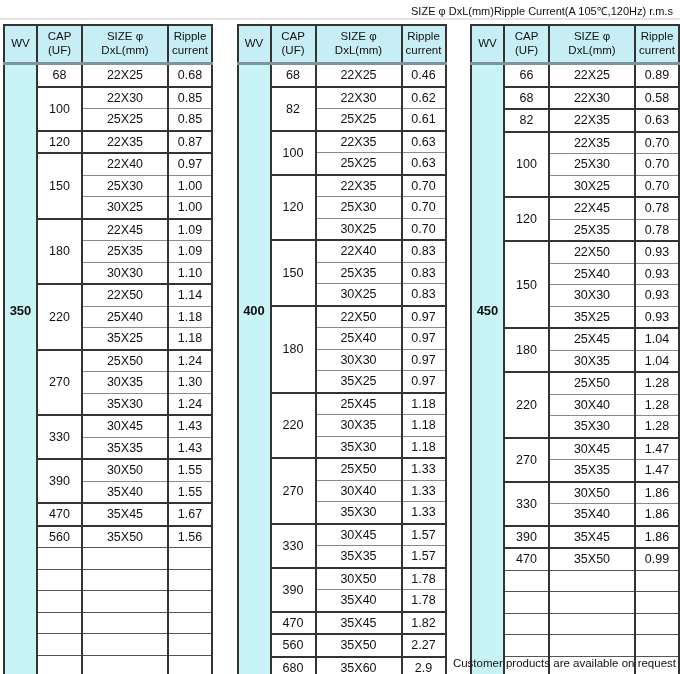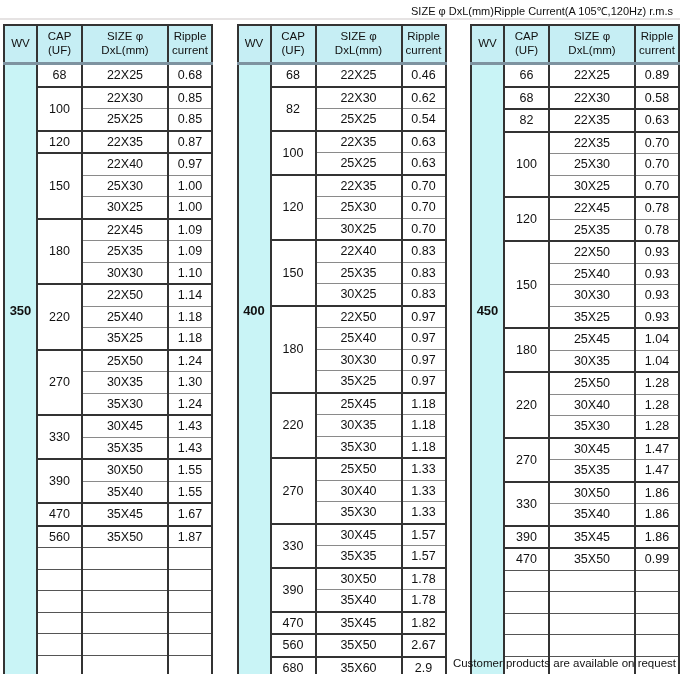--- a/index.html
+++ b/index.html
@@ -148,21 +148,21 @@
           <td class="ripple">1.55</td>
         </tr>
         <tr class="group-start">
           <td class="cap" rowspan="1">470</td>
           <td class="size">35X45</td>
           <td class="ripple">1.67</td>
         </tr>
         <tr class="group-start">
           <td class="cap" rowspan="1">560</td>
           <td class="size">35X50</td>
-          <td class="ripple">1.87</td>
+          <td class="ripple">1.56</td>
         </tr>
         <tr class="empty-row group-start">
           <td></td>
           <td></td>
           <td></td>
         </tr>
         <tr class="empty-row">
           <td></td>
           <td></td>
           <td></td>
@@ -211,21 +211,21 @@
           <td class="size">22X25</td>
           <td class="ripple">0.46</td>
         </tr>
         <tr class="group-start">
           <td class="cap" rowspan="2">82</td>
           <td class="size">22X30</td>
           <td class="ripple">0.62</td>
         </tr>
         <tr class="sub">
           <td class="size">25X25</td>
-          <td class="ripple">0.54</td>
+          <td class="ripple">0.61</td>
         </tr>
         <tr class="group-start">
           <td class="cap" rowspan="2">100</td>
           <td class="size">22X35</td>
           <td class="ripple">0.63</td>
         </tr>
         <tr class="sub">
           <td class="size">25X25</td>
           <td class="ripple">0.63</td>
         </tr>
@@ -317,21 +317,21 @@
           <td class="ripple">1.78</td>
         </tr>
         <tr class="group-start">
           <td class="cap" rowspan="1">470</td>
           <td class="size">35X45</td>
           <td class="ripple">1.82</td>
         </tr>
         <tr class="group-start">
           <td class="cap" rowspan="1">560</td>
           <td class="size">35X50</td>
-          <td class="ripple">2.67</td>
+          <td class="ripple">2.27</td>
         </tr>
         <tr class="group-start">
           <td class="cap" rowspan="1">680</td>
           <td class="size">35X60</td>
           <td class="ripple">2.9</td>
         </tr>
       </tbody>
     </table>
     <table class="spec" style="left: 470px;">
       <colgroup>

